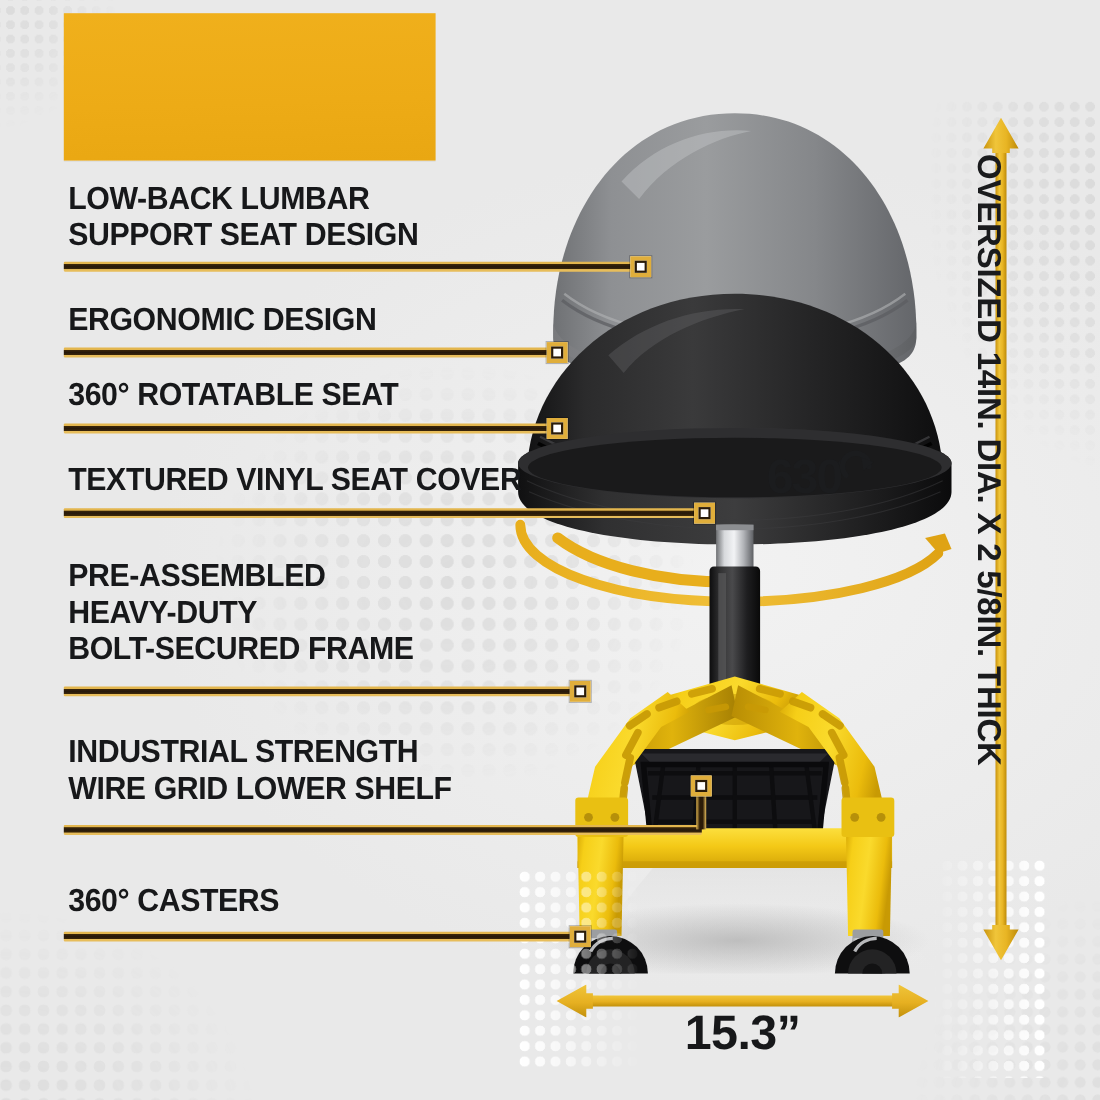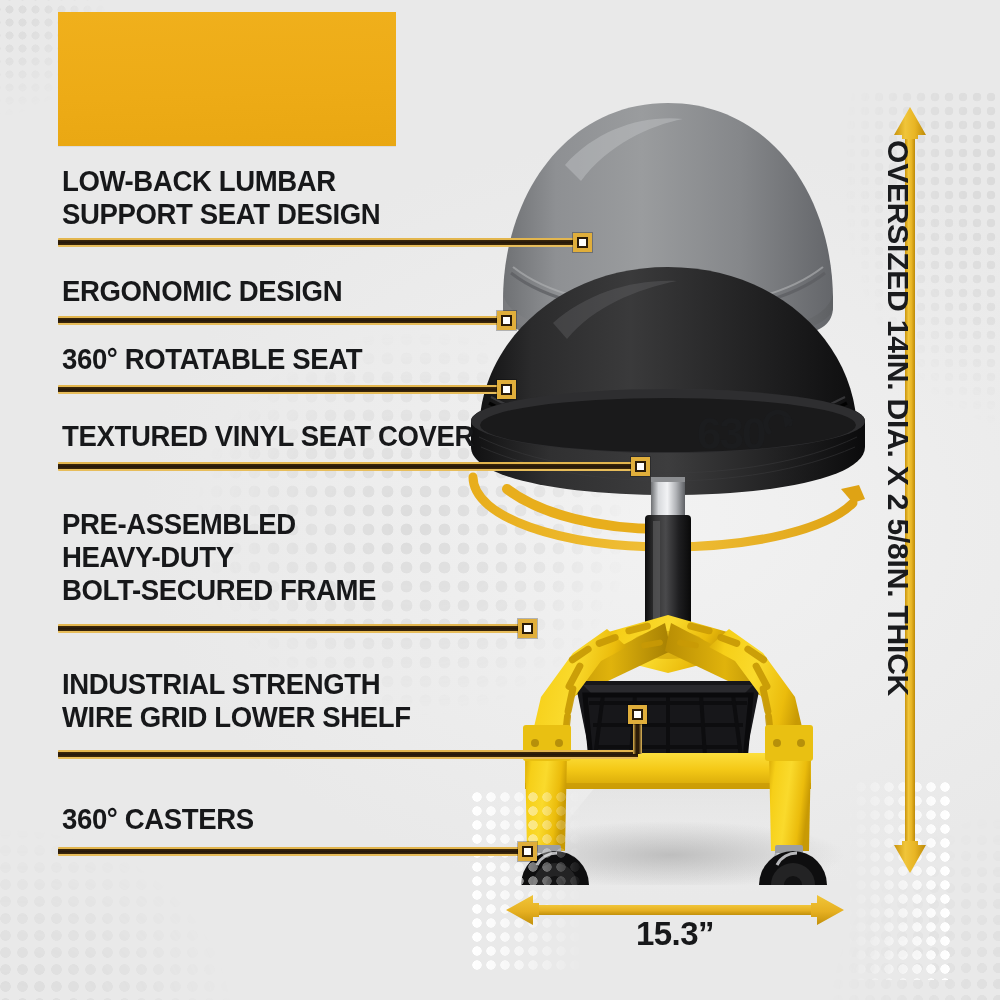--- a/index.html
+++ b/index.html
@@ -137,21 +137,21 @@
     white-space:nowrap;
   }
 
   
   #dim-horizontal { position:absolute; left:505px; top:895px; width:340px; height:30px; }
   #dim-horizontal-label {
     position:absolute;
     left:505px; top:915px; width:340px;
     text-align:center;
     font-weight:700;
-    font-size:33px;
+    font-size:44px;
     letter-spacing:-0.5px;
     color:#17181a;
   }
 
   
   #badge-360 {
     position:absolute;
     left:697px; top:412px;
     font-weight:700;
     font-size:44px;

